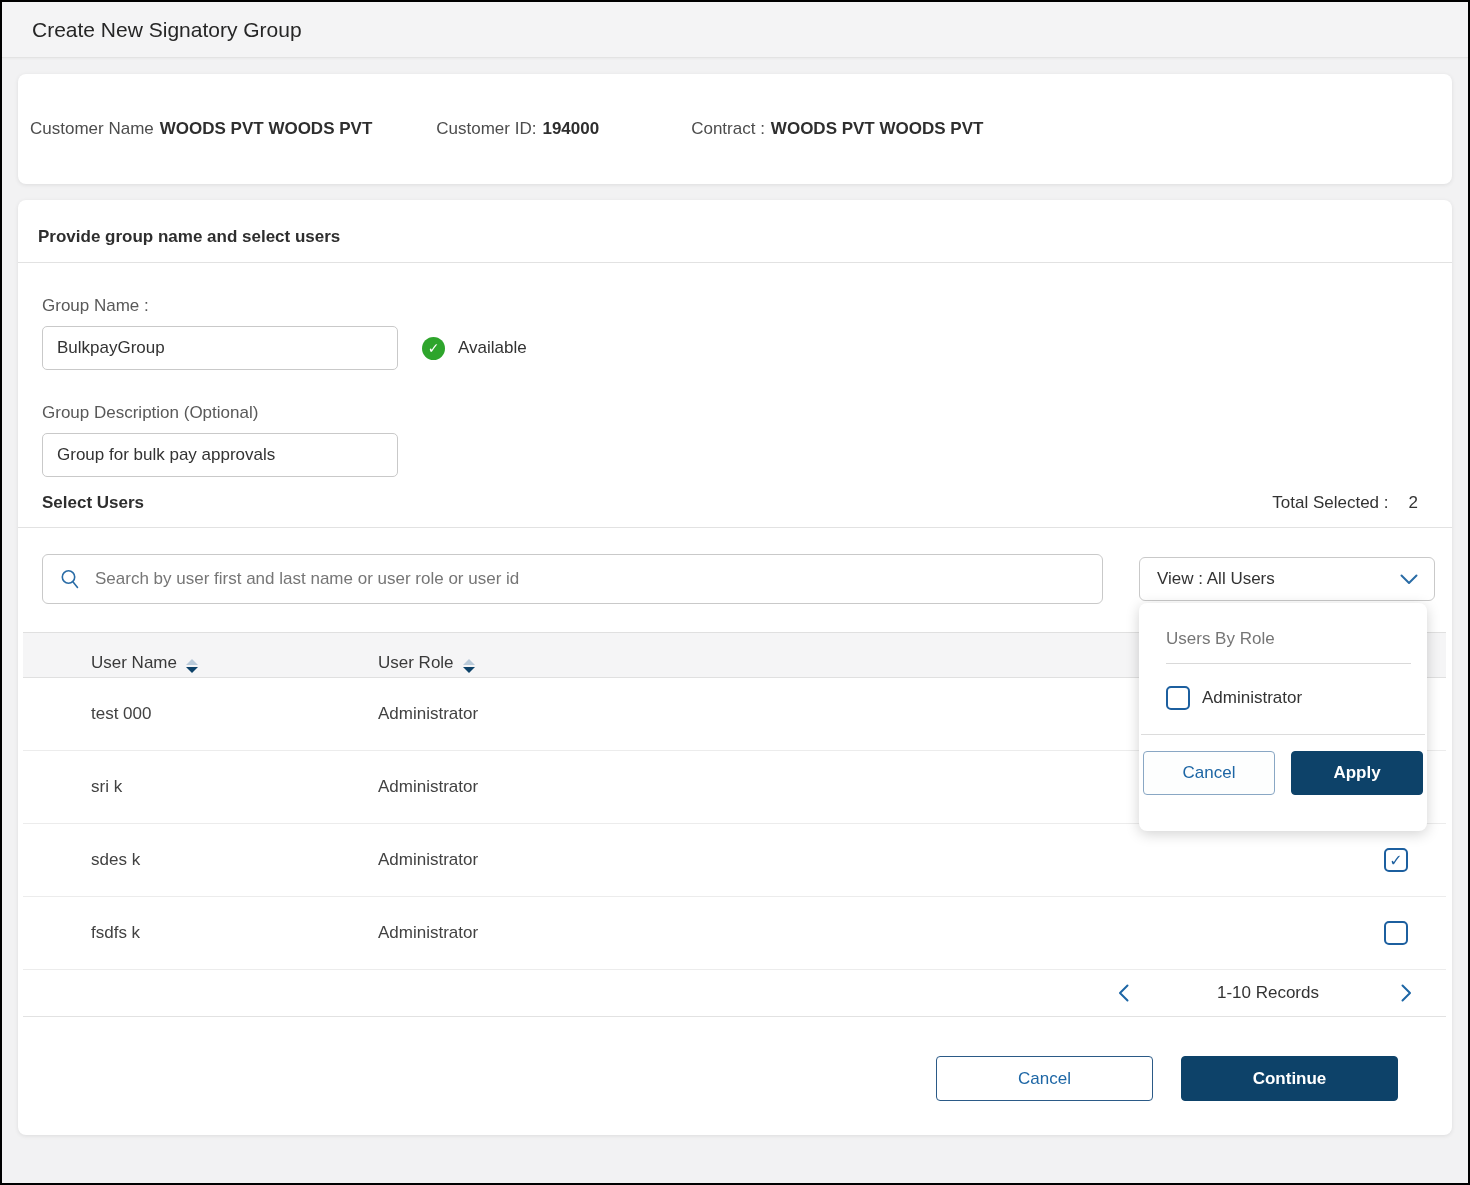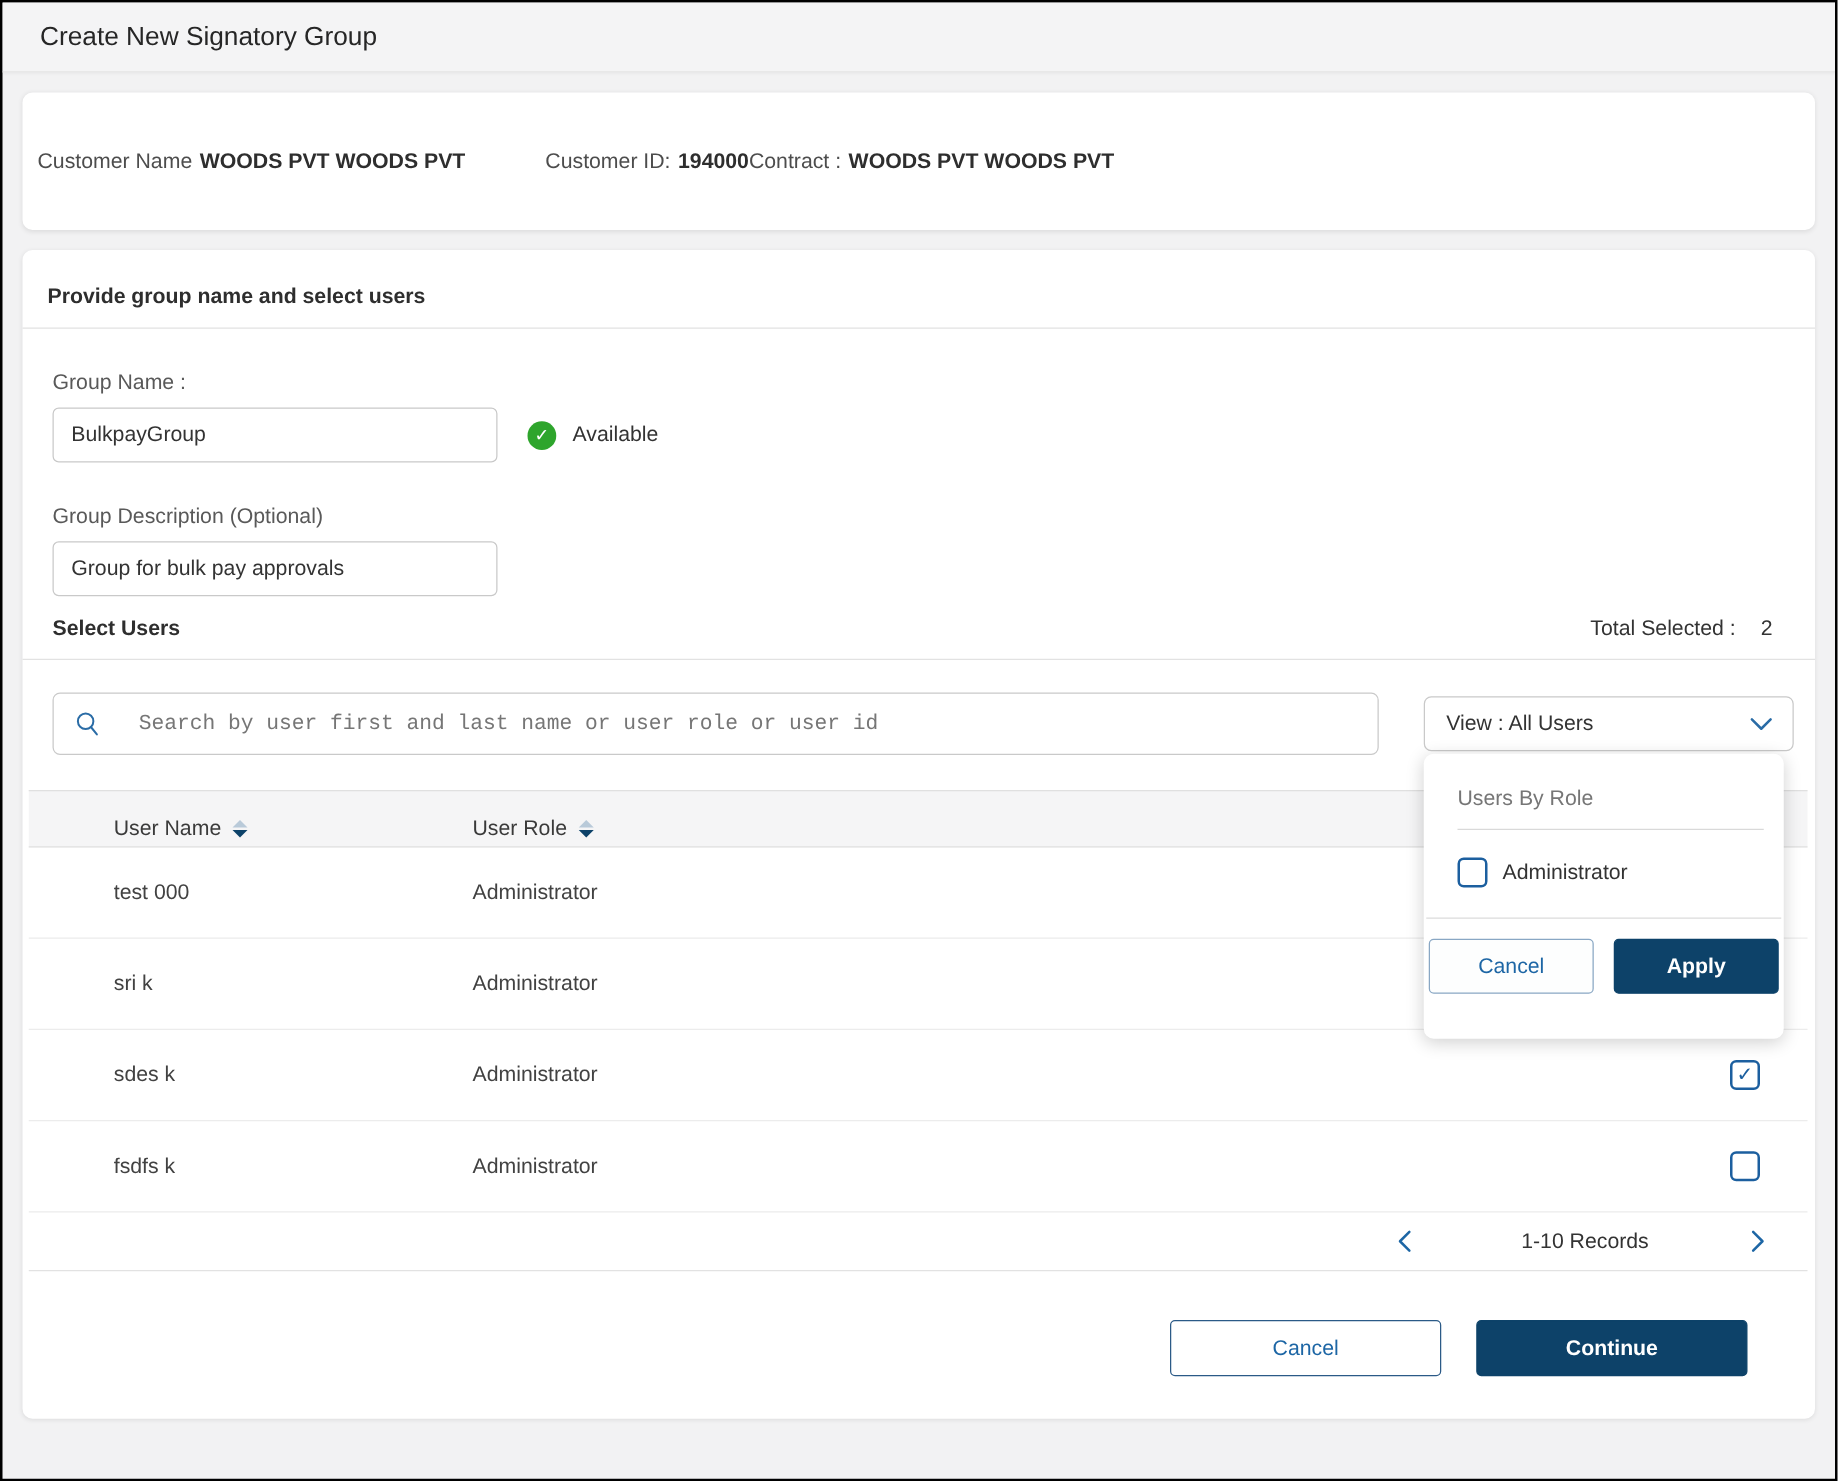--- a/index.html
+++ b/index.html
@@ -34,21 +34,21 @@
   .customer-card {
     height: 110px;
     display: flex;
     align-items: center;
     padding-left: 12px;
     font-size: 17px;
   }
   .info-pair { white-space: nowrap; color: #4d4d4d; }
   .info-pair b { color: #2e2e2e; font-weight: 700; margin-left: 6px; }
   .pair-id { margin-left: 64px; }
-  .pair-contract { }
+  .pair-contract { margin-left: 92px; }
 
   
   .main-card { padding-bottom: 34px; }
   .section-head {
     padding: 27px 20px 15px 20px;
     border-bottom: 1px solid #e2e2e2;
   }
   .section-title { font-size: 17px; font-weight: 700; color: #2e2e2e; }
 
   .form-area { padding: 0 24px; }
@@ -97,22 +97,22 @@
     height: 50px;
     border: 1px solid #c9c9c9;
     border-radius: 6px;
     display: flex; align-items: center;
     padding: 0 16px;
     background: #fff;
   }
   .search-box svg { flex: 0 0 auto; }
   .search-input {
     border: none; outline: none; flex: 1;
-    font-size: 17px; font-family: Liberation Mono, monospace;
-    margin-left: 30px; color: #333; background: transparent;
+    font-size: 17px; font-family: Liberation Sans, sans-serif;
+    margin-left: 14px; color: #333; background: transparent;
   }
   .search-input::placeholder { color: #767676; opacity: 1; }
 
   .view-wrap { position: relative; width: 296px; margin-left: 36px; margin-top: 3px; }
   .view-btn {
     width: 100%; height: 44px;
     border: 1px solid #c9c9c9; border-radius: 6px;
     background: #fff;
     display: flex; align-items: center; justify-content: space-between;
     padding: 0 16px 0 17px;
@@ -170,21 +170,21 @@
   .thead {
     display: grid;
     grid-template-columns: 68px 287px 1fr 100px;
     align-items: center;
     height: 46px;
     background: #f5f5f6;
     border-top: 1px solid #e0e0e0;
     border-bottom: 1px solid #e0e0e0;
     font-size: 17px; color: #3a3a3a;
   }
-  .th { display: flex; align-items: center; cursor: pointer; margin-top: 16px; }
+  .th { display: flex; align-items: flex-end; cursor: pointer; margin-top: 16px; }
   .sort-icon { display: inline-flex; flex-direction: column; margin-left: 9px; }
   .sort-icon .up {
     width: 0; height: 0;
     border-left: 6px solid transparent; border-right: 6px solid transparent;
     border-bottom: 6px solid #b9cad9;
   }
   .sort-icon .down {
     width: 0; height: 0; margin-top: 2px;
     border-left: 6px solid transparent; border-right: 6px solid transparent;
     border-top: 6px solid #0d4269;

